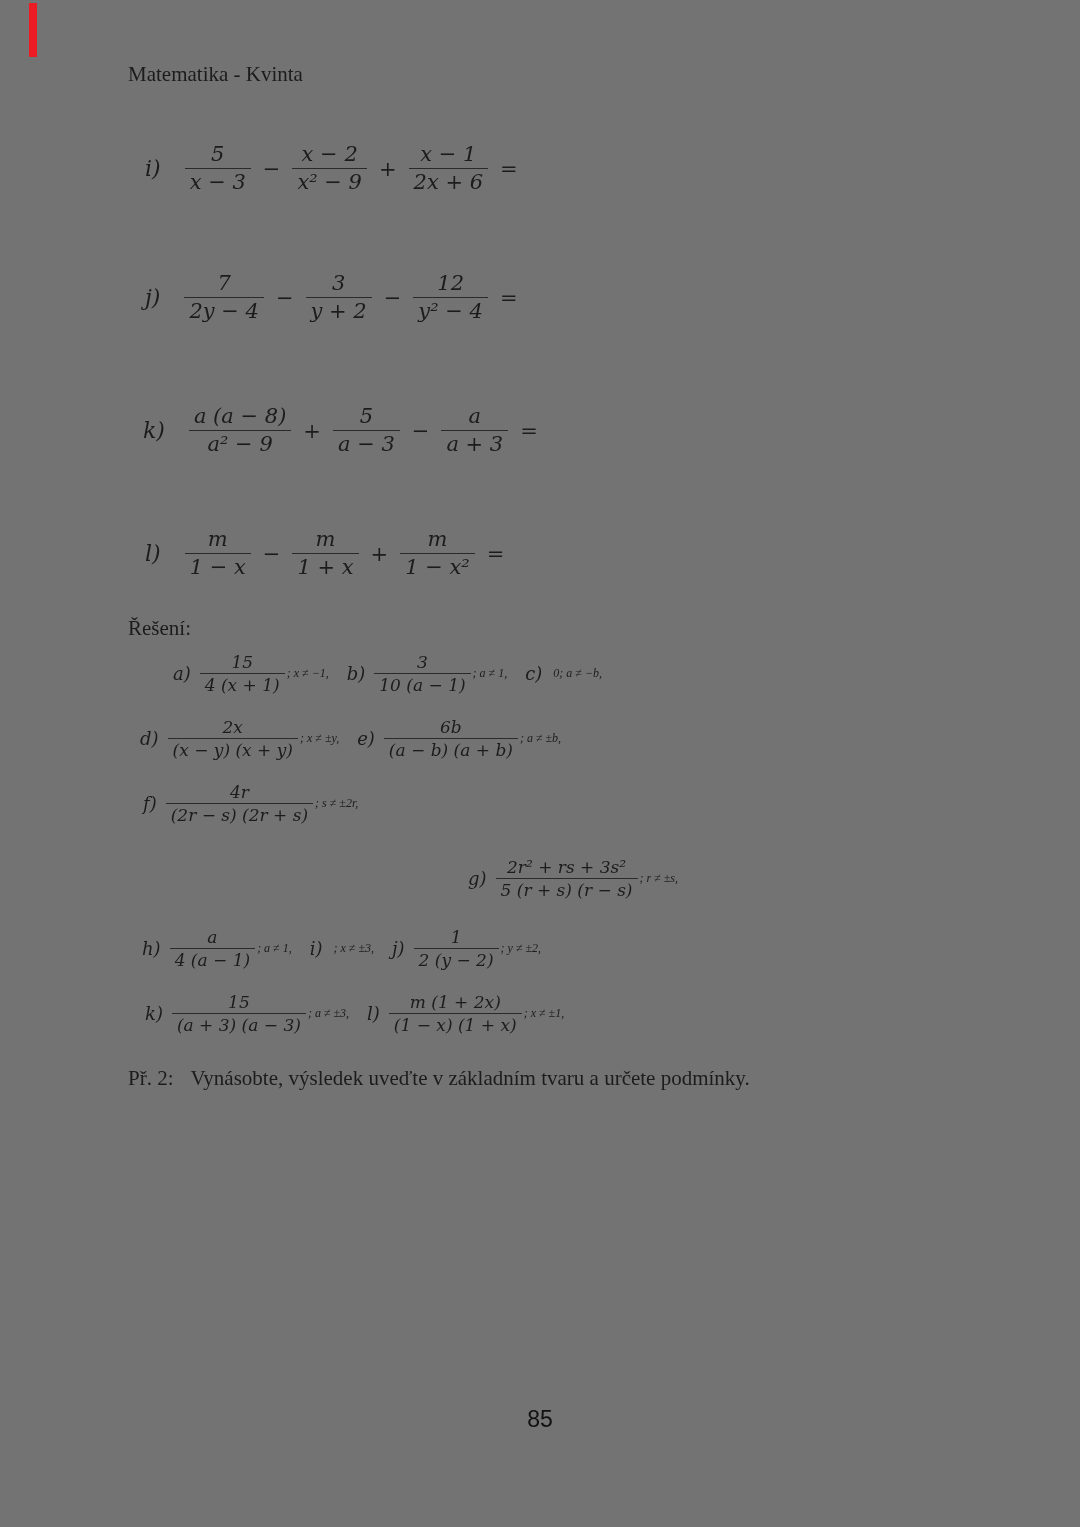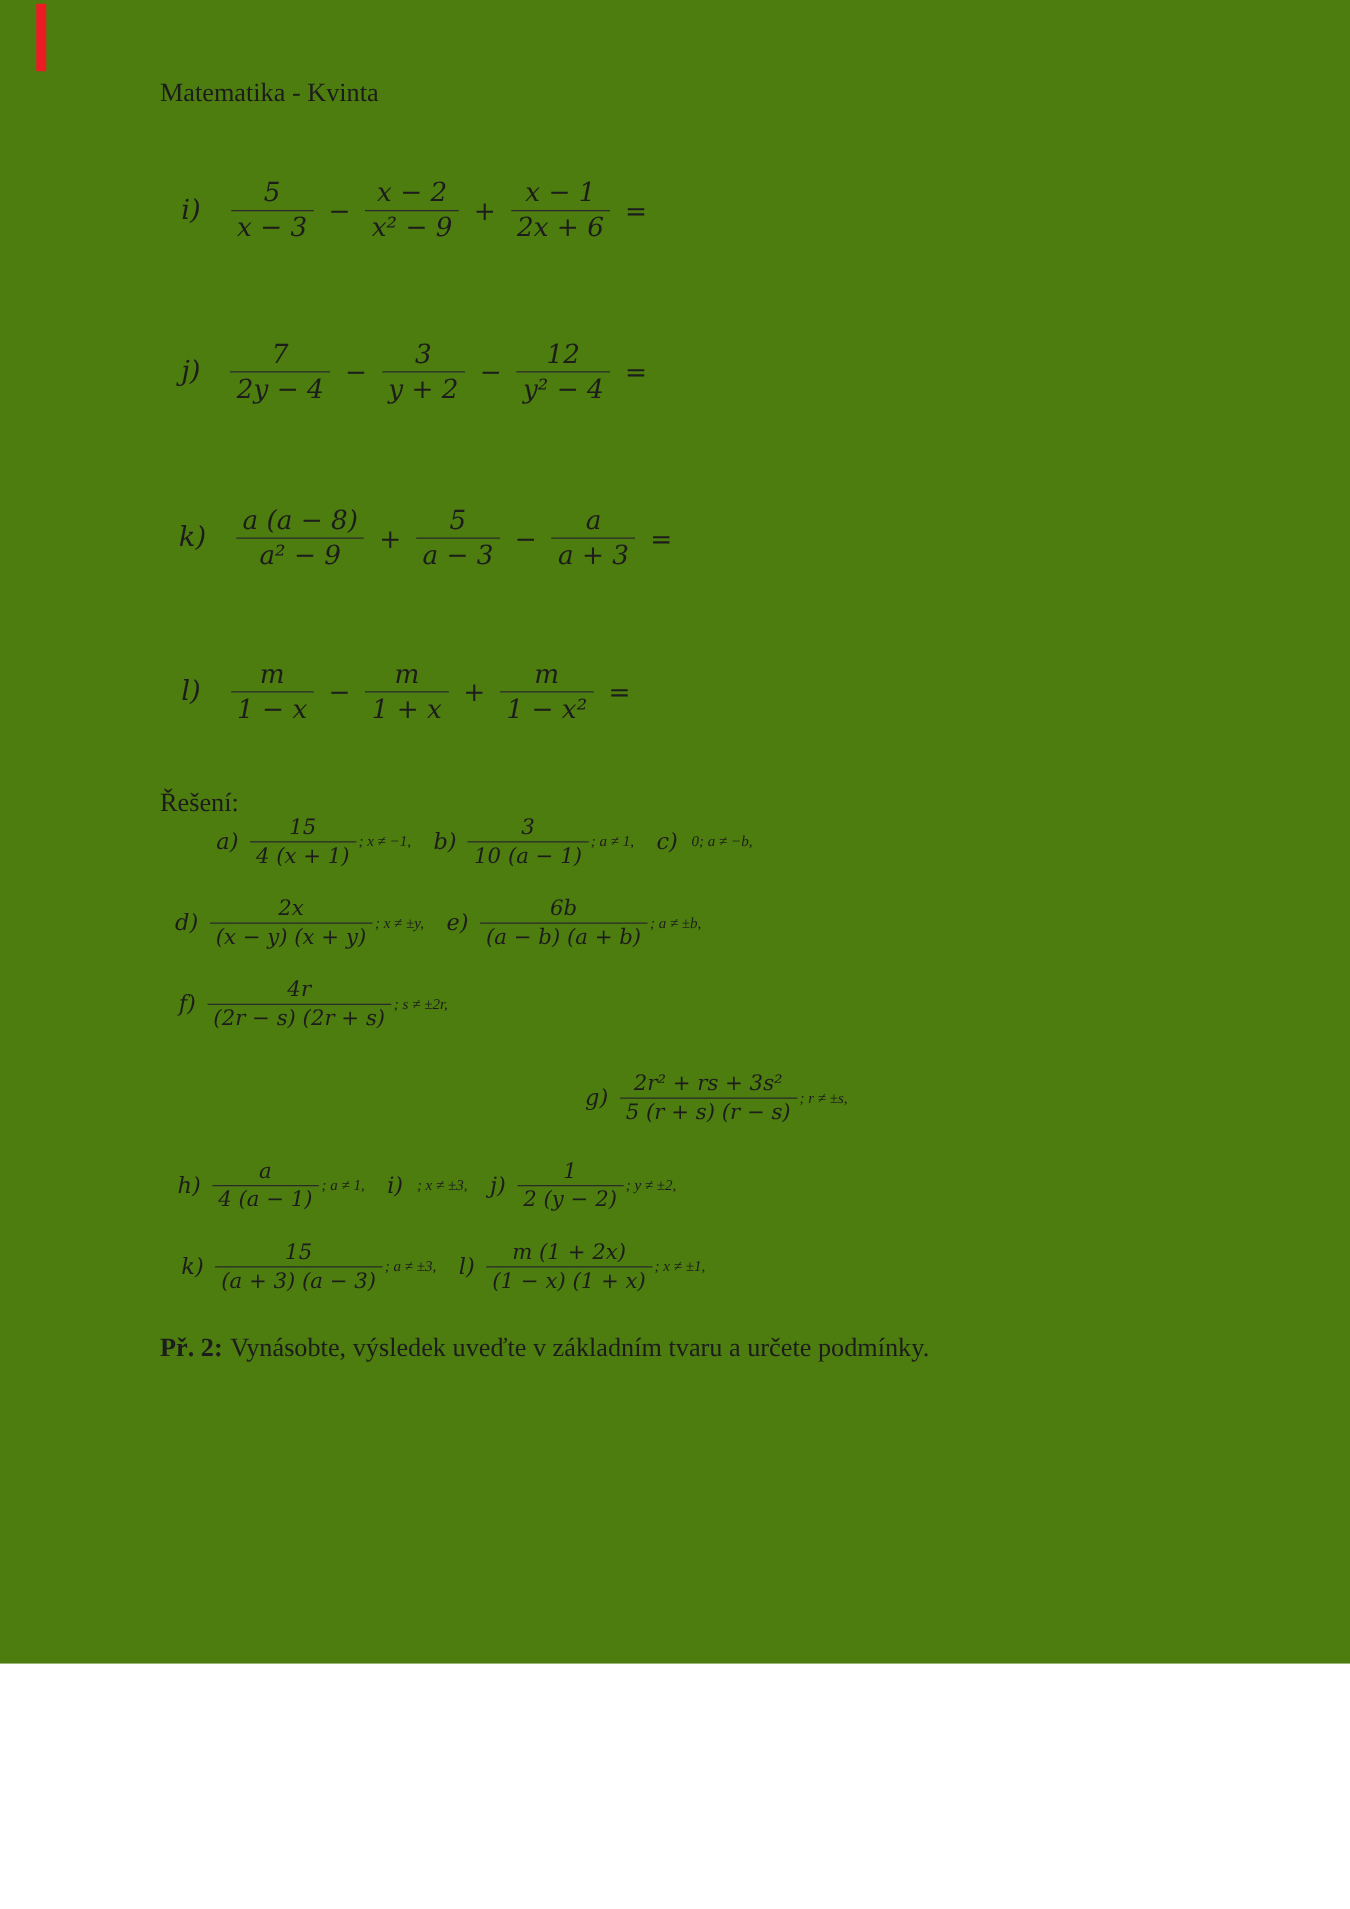--- a/index.html
+++ b/index.html
@@ -1,16 +1,16 @@
 <!DOCTYPE html>
 <html><head>
 <meta charset="utf-8">
 <style>
   html,body{margin:0;padding:0;background:#fff;}
-  .page{position:relative;width:1080px;height:1331px;background:#4d7c0f;
+  .page{position:relative;width:1080px;height:1527px;background:#737373;
         font-family:"Liberation Serif",serif;color:#1c1c1c;overflow:hidden;}
 
   .red-bar{position:absolute;left:29px;top:3px;width:8px;height:54px;background:#ec1c24;}
 
   .header-title{position:absolute;left:128px;top:62px;font-size:21px;}
 
   
   .frac{display:inline-flex;flex-direction:column;justify-content:center;vertical-align:middle;}
   .frac .num,.frac .den{display:block;text-align:center;padding:0 5px;line-height:1.3;white-space:nowrap;}
   .frac .den{border-top:1.5px solid #2a2a2a;}
@@ -18,37 +18,37 @@
   
   .prob-row{position:absolute;display:flex;align-items:center;font-family:"DejaVu Serif",serif;font-style:italic;}
   .prob-row .plabel{font-size:22px;margin-right:24px;}
   .prob-row .frac{font-size:21px;}
   .prob-row .op{font-size:21px;margin:0 12px;}
   .pp0{left:145px;top:141px;}
   .pp1{left:145px;top:270px;}
   .pp2{left:143px;top:403px;}
   .pp3{left:145px;top:526px;}
 
-  .solutions-heading{position:absolute;left:128px;top:616px;font-size:21px;margin-top:14px;}
+  .solutions-heading{position:absolute;left:128px;top:616px;font-size:21px;}
 
   
   .sol-row{position:absolute;display:flex;align-items:center;font-family:"DejaVu Serif",serif;font-style:italic;}
   .sol-row .slabel{font-size:18px;margin:0 9px 0 18px;}
   .sol-row .slabel.first{margin-left:0;}
   .sol-row .frac{font-size:17px;}
   .sol-row .suffix{font-size:12px;margin-left:2px;white-space:nowrap;font-family:Liberation Serif, serif;}
   .ps0{left:173px;top:651px;}
   .ps1{left:140px;top:716px;}
   .ps2{left:143px;top:781px;}
   .ps3{left:468px;top:856px;}
   .ps4{left:142px;top:926px;}
   .ps5{left:145px;top:991px;}
 
   .exercise2{position:absolute;left:128px;top:1066px;font-size:21px;}
-  .exercise2 .ex-label{font-weight:bold;margin-right:6px;}
+  .exercise2 .ex-label{font-weight:normal;margin-right:17px;}
 
   .page-number{position:absolute;left:0;right:0;top:1406px;text-align:center;
                font-family:"Liberation Sans",sans-serif;font-size:23px;color:#111;}
 </style>
 </head>
 <body>
 
 <div class="page">
 
   <div class="red-bar"></div>

